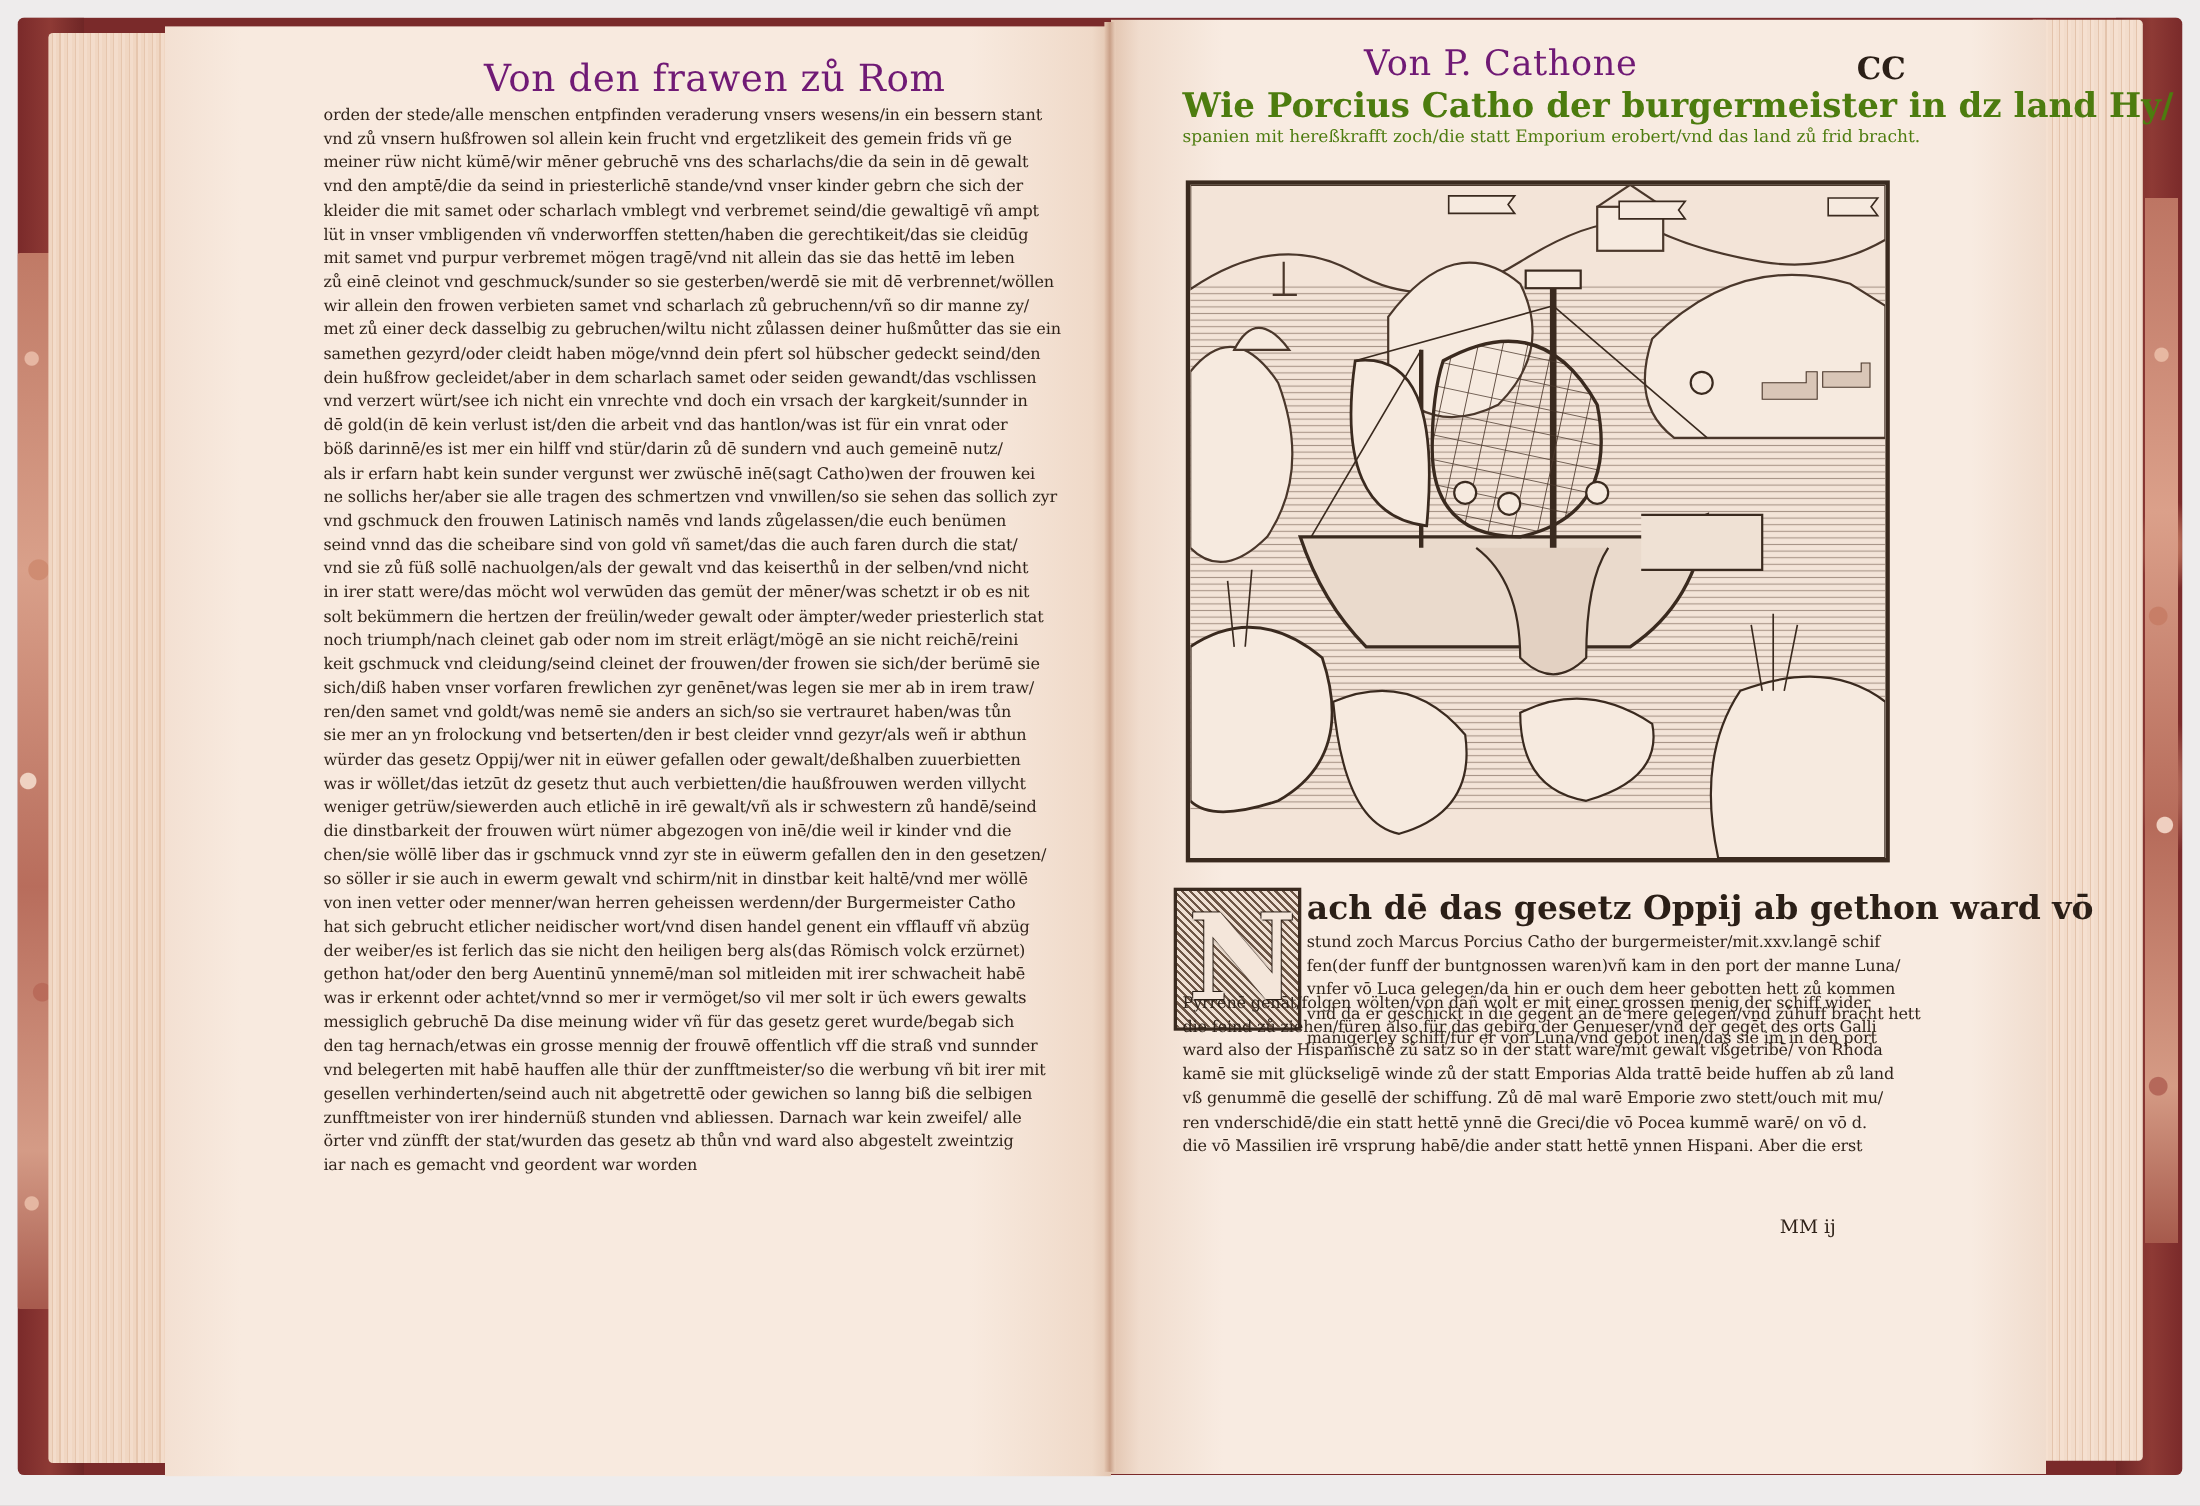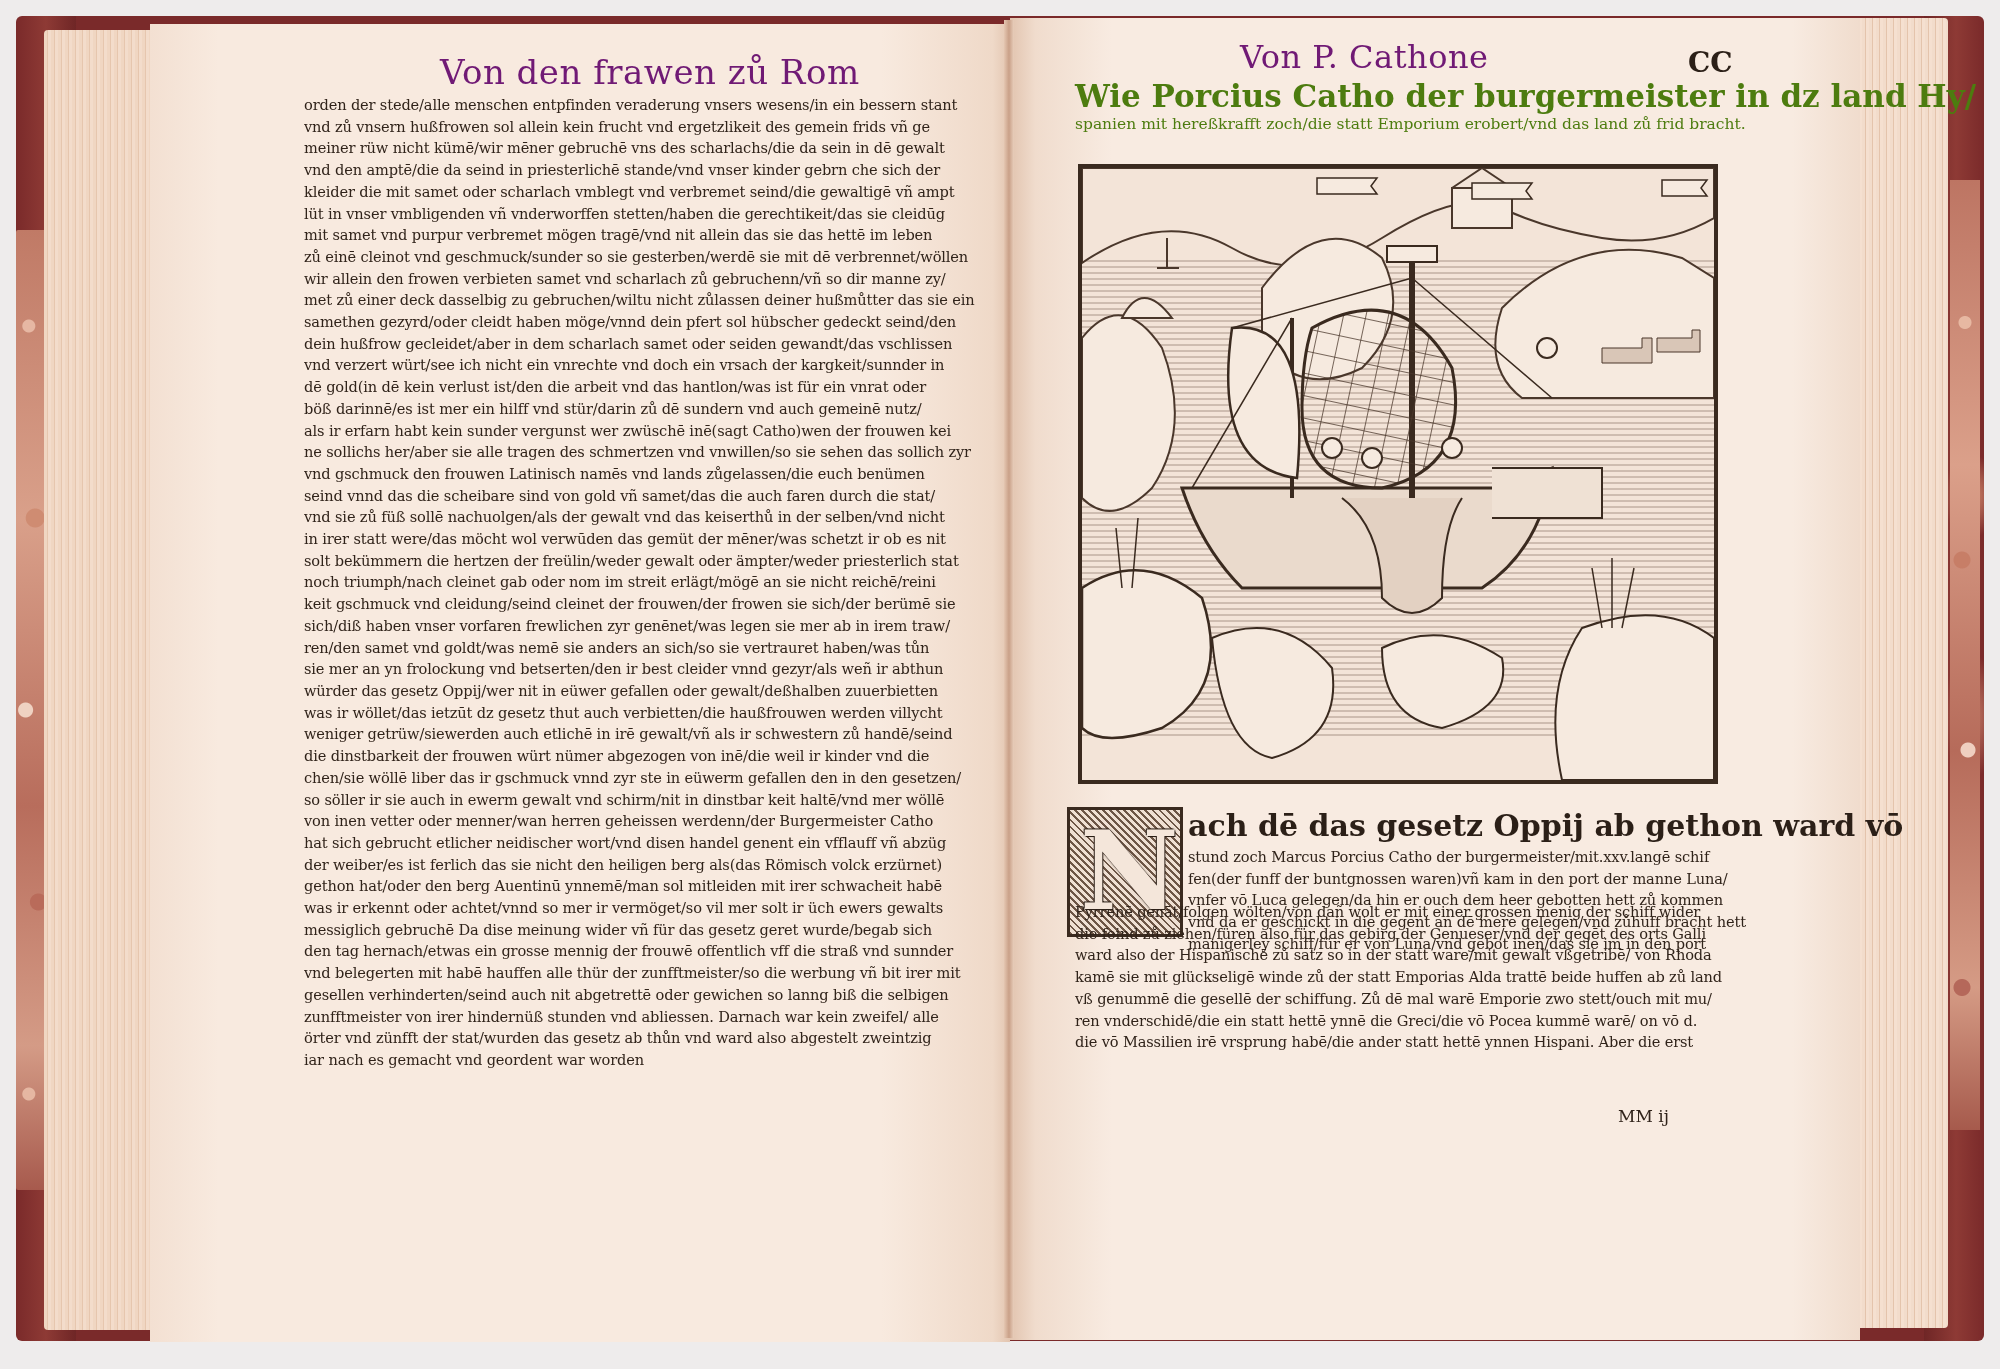--- a/index.html
+++ b/index.html
@@ -55,21 +55,21 @@
   
   .running-head{position:absolute;font-family:"DejaVu Serif",serif;font-weight:normal;color:#701a75;
     letter-spacing:0.5px;}
   .rh-left{left:440px;top:52px;font-size:34px;}
   .rh-right{left:1240px;top:38px;font-size:32px;}
   .folio{position:absolute;left:1688px;top:46px;font-size:28px;font-weight:bold;color:#2b1f17;}
   .chapter-title{position:absolute;left:1075px;top:78px;width:660px;color:#4d7c0f;}
   .chapter-title .l1{font-size:31px;font-weight:bold;line-height:36px;white-space:nowrap;}
   .chapter-title .l2{font-size:15.5px;line-height:20px;white-space:nowrap;}
   .body-text{position:absolute;color:#30231a;font-family:"DejaVu Serif",serif;font-size:14.6px;line-height:21.7px;}
-  .body-left{left:304px;top:94px;width:680px;}
+  .body-left{left:294px;top:94px;width:680px;}
   .body-text .line{white-space:nowrap;overflow:hidden;letter-spacing:-0.15px;}
   .body-right{left:1075px;top:875px;width:670px;margin-top:26px;}
   .dropcap-line{position:absolute;left:1188px;top:808px;width:560px;font-size:30px;font-weight:bold;color:#2b1f17;white-space:nowrap;}
   .right-indented{position:absolute;left:1188px;top:846px;width:560px;}
   .signature{position:absolute;left:1618px;top:1106px;font-size:17px;color:#30231a;}
   
   .dropcap{position:absolute;left:1067px;top:807px;width:116px;height:130px;
     border:3px solid #3a2a1f;background:
       repeating-linear-gradient(45deg,#6d5646 0 2px,#efe0d3 2px 5px);
     box-sizing:border-box;}

